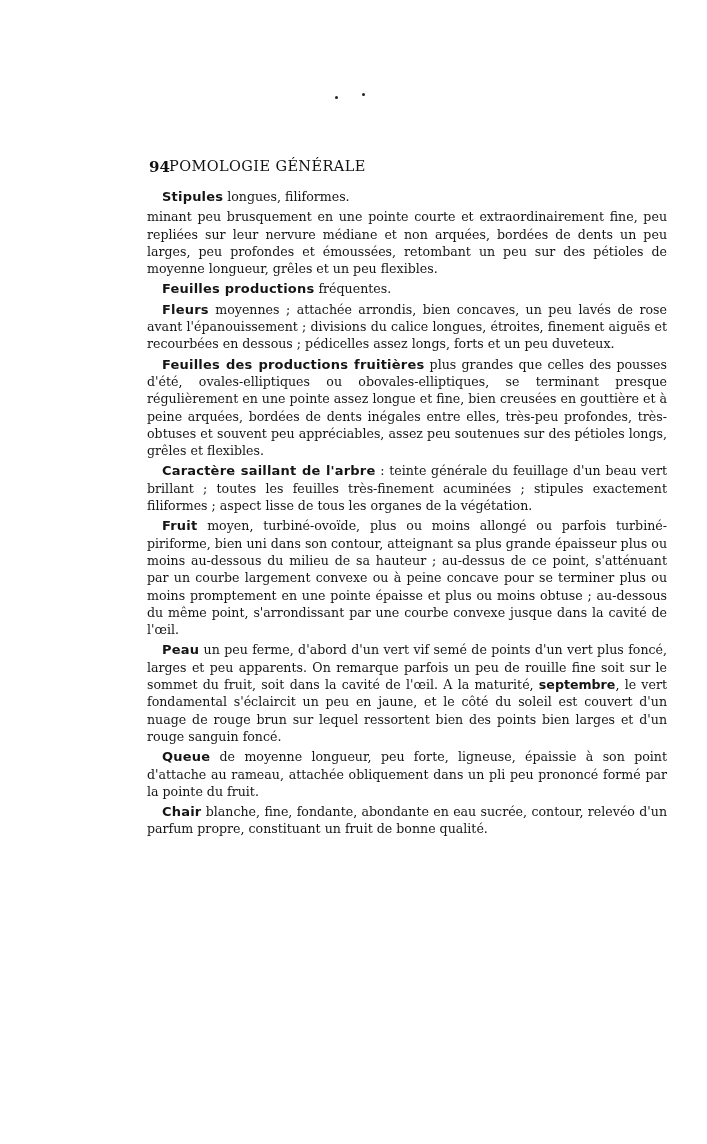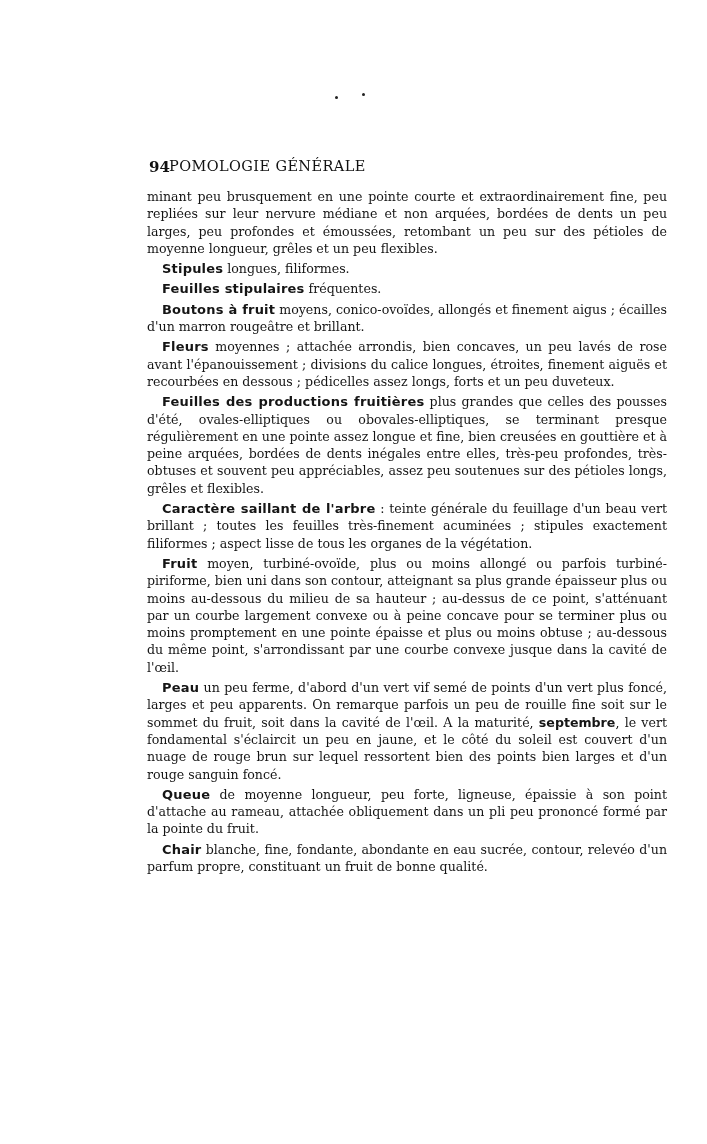--- a/index.html
+++ b/index.html
@@ -27,31 +27,28 @@
 <div class="page">
   <span class="dot d1"></span>
   <span class="dot d2"></span>
 
   <div class="header">
     <span class="page-number">94</span>
     <div class="running-title">POMOLOGIE GÉNÉRALE</div>
   </div>
 
   <div class="body-text">
+    <p class="para">
+      <span class="term">Stipules</span><span> longues, filiformes.</span>
+    </p>
     <p class="para cont">
       <span>minant peu brusquement en une pointe courte et extraordinairement fine, peu repliées sur leur nervure médiane et non arquées, bordées de dents un peu larges, peu profondes et émoussées, retombant un peu sur des pétioles de moyenne longueur, grêles et un peu flexibles.</span>
     </p>
     <p class="para">
-      <span class="term">Stipules</span><span> longues, filiformes.</span>
-    </p>
-    <p class="para">
-      <span class="term">Feuilles stipulaires</span><span> fréquentes.</span>
-    </p>
-    <p class="para">
-      <span class="term">Boutons à fruit</span><span> moyens, conico-ovoïdes, allongés et finement aigus ; écailles d'un marron rougeâtre et brillant.</span>
+      <span class="term">Feuilles productions</span><span> fréquentes.</span>
     </p>
     <p class="para">
       <span class="term">Fleurs</span><span> moyennes ; attachée arrondis, bien concaves, un peu lavés de rose avant l'épanouissement ; divisions du calice longues, étroites, finement aiguës et recourbées en dessous ; pédicelles assez longs, forts et un peu duveteux.</span>
     </p>
     <p class="para">
       <span class="term">Feuilles des productions fruitières</span><span> plus grandes que celles des pousses d'été, ovales-elliptiques ou obovales-elliptiques, se terminant presque régulièrement en une pointe assez longue et fine, bien creusées en gouttière et à peine arquées, bordées de dents inégales entre elles, très-peu profondes, très-obtuses et souvent peu appréciables, assez peu soutenues sur des pétioles longs, grêles et flexibles.</span>
     </p>
     <p class="para">
       <span class="term">Caractère saillant de l'arbre</span><span> : teinte générale du feuillage d'un beau vert brillant ; toutes les feuilles très-finement acuminées ; stipules exactement filiformes ; aspect lisse de tous les organes de la végétation.</span>
     </p>

